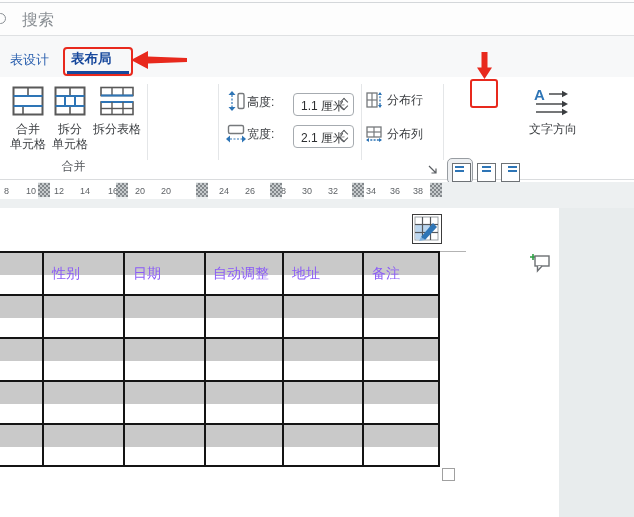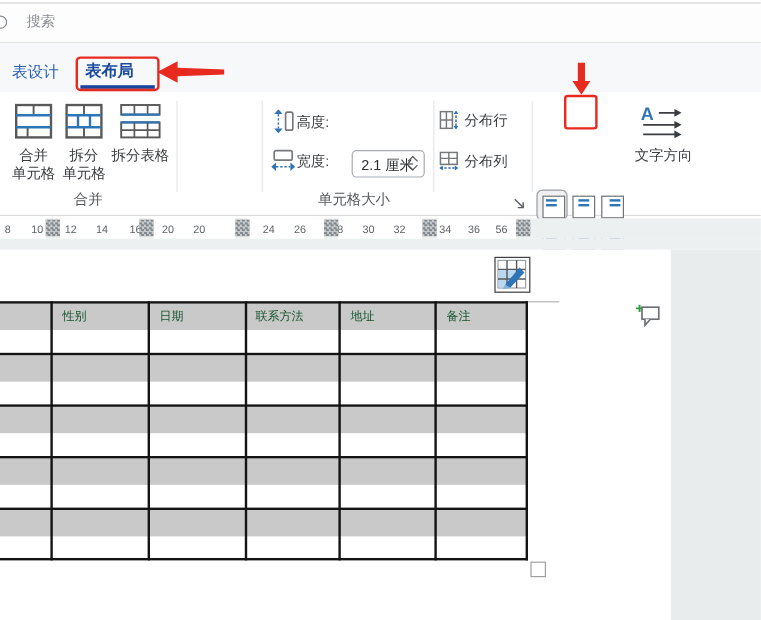--- a/index.html
+++ b/index.html
@@ -7,21 +7,21 @@
     width:634px;height:517px;position:relative;overflow:hidden;
     font-family:"Liberation Sans","DejaVu Sans",sans-serif;
     background:#ffffff;
   }
   .abs{position:absolute;box-sizing:border-box;}
 
   
   .titlebar{left:0;top:0;width:634px;height:36px;background:#fdfdfd;border-bottom:1px solid #dfe1e3;}
   .search-topline{left:0;top:2px;width:634px;height:1px;background:#d4d7da;}
   .search-glass{left:-5px;top:13px;width:11px;height:11px;border:1.5px solid #8a8f94;border-radius:50%;background:transparent;}
-  .search-text{left:22px;top:10px;font-size:12px;color:#8a8f94;}
+  .search-text{left:22px;top:10px;font-size:16px;color:#8a8f94;}
 
   
   .tabbar{left:0;top:36px;width:634px;height:41px;background:#f7f8f9;}
   .tab-design{left:10px;top:15px;font-size:13px;color:#2a5fae;cursor:default;}
   .tab-layout{left:71px;top:14px;font-size:13.5px;font-weight:700;color:#17489c;}
   .tab-underline{left:67px;top:35px;width:62px;height:3px;background:#17489c;}
 
   
   .ribbon{left:0;top:77px;width:634px;height:103px;background:#ffffff;border-bottom:1px solid #dadcde;}
   .vsep{top:7px;width:1px;height:76px;background:#e4e6e8;}
@@ -59,21 +59,21 @@
          background:repeating-conic-gradient(#82878b 0% 25%,#c6cacc 25% 50%);background-size:4px 4px;}
   .below-ruler{left:0;top:199px;width:634px;height:9px;background:#edf0f1;}
 
   
   .doc{left:0;top:208px;width:634px;height:309px;background:#e8eced;}
   .page{left:0;top:208px;width:559px;height:309px;background:#ffffff;}
 
   .tbl-hline{position:absolute;left:0;width:440px;height:2px;background:#141414;z-index:6;}
   .tbl-vline{position:absolute;top:251px;width:2px;height:216px;background:#141414;z-index:6;}
   .tbl-band{position:absolute;left:0;width:440px;height:22px;background:#c9c9c9;z-index:4;}
-  .tbl-head{position:absolute;top:257px;font-size:10px;color:#14532d;z-index:8;white-space:nowrap;}
+  .tbl-head{position:absolute;top:265px;font-size:14px;color:#8b5cf6;z-index:8;white-space:nowrap;}
   .tbl-stub{left:440px;top:251px;width:26px;height:1px;background:#b3b3b3;}
   .resize-handle{left:442px;top:468px;width:13px;height:13px;border:1.5px solid #a0a0a0;background:#fff;z-index:8;}
   .brush-btn{left:412px;top:214px;width:30px;height:30px;border:1.5px solid #3c3c3c;background:#fff;z-index:8;}
 </style>
 </head>
 <body>
 
 <div class="abs titlebar">
   <div class="abs search-topline"></div>
   <div class="abs search-glass"></div>
@@ -137,20 +137,25 @@
   <div class="abs grouplabel" style="left:0;width:147px">合并</div>
 
 
   <svg class="abs" style="left:227px;top:14px" width="18" height="20" viewBox="0 0 18 20">
     <path d="M5,0 L8.5,4 L1.5,4 Z" fill="#2e75b6"></path>
     <path d="M5,20 L8.5,16 L1.5,16 Z" fill="#2e75b6"></path>
     <line x1="5" y1="4" x2="5" y2="16" stroke="#2e75b6" stroke-width="1.2" stroke-dasharray="2 1.5"></line>
     <rect x="11" y="2.5" width="6" height="15" rx="1.5" fill="none" stroke="#76797c" stroke-width="1.4"></rect>
   </svg>
   <span class="abs btn-label" style="left:247px;top:18px">高度:</span>
+  <div class="abs spin-field" style="left:293px;top:16px">
+    <span class="spin-val">1.1 厘米</span>
+    <span class="chev chev-up" style="right:6px;top:5px"></span>
+    <span class="chev chev-dn" style="right:6px;bottom:6px"></span>
+  </div>
 
   <svg class="abs" style="left:226px;top:47px" width="20" height="19" viewBox="0 0 20 19">
     <rect x="2.5" y="1.5" width="15" height="8" rx="1.5" fill="none" stroke="#76797c" stroke-width="1.4"></rect>
     <path d="M0,15 L4,11.5 L4,18.5 Z" fill="#2e75b6"></path>
     <path d="M20,15 L16,11.5 L16,18.5 Z" fill="#2e75b6"></path>
     <line x1="4" y1="15" x2="16" y2="15" stroke="#2e75b6" stroke-width="1.2" stroke-dasharray="2 1.5"></line>
   </svg>
   <span class="abs btn-label" style="left:247px;top:50px">宽度:</span>
   <div class="abs spin-field" style="left:293px;top:48px">
     <span class="spin-val">2.1 厘米</span>
@@ -175,21 +180,20 @@
       <rect x="1" y="1" width="14" height="10" fill="none" stroke="#76797c" stroke-width="1.3"></rect>
       <line x1="8" y1="1" x2="8" y2="11" stroke="#76797c" stroke-width="1.2"></line>
       <line x1="1" y1="6" x2="15" y2="6" stroke="#76797c" stroke-width="1.2"></line>
       <path d="M1,14 L15,14" stroke="#2e75b6" stroke-width="1.3" stroke-dasharray="2 1.3"></path>
       <path d="M0,14 L3,12 L3,16 Z" fill="#2e75b6"></path>
       <path d="M16,14 L13,12 L13,16 Z" fill="#2e75b6"></path>
     </svg>
     <span class="abs btn-label" style="left:21px;top:1px">分布列</span>
   </div>
 
-  <div class="abs grouplabel" style="left:147px;width:296px">单元格大小</div>
   <svg class="abs launcher" viewBox="0 0 12 12">
     <path d="M2,2 L9,9 M9,4.5 L9,9 L4.5,9" stroke="#5a5e62" stroke-width="1.2" fill="none"></path>
   </svg>
 
   <div class="abs al-selected"></div>
   <div class="albtn al-top al-left" style="left:452px;top:86px">
       <span class="bl b1"></span>
       <span class="bl b2"></span>
     </div>
   <div class="albtn al-top al-center" style="left:477px;top:86px">
@@ -255,21 +259,21 @@
   <span class="rnum" style="left:108px">16</span>
   <span class="rnum" style="left:135px">20</span>
   <span class="rnum" style="left:161px">20</span>
   <span class="rnum" style="left:219px">24</span>
   <span class="rnum" style="left:245px">26</span>
   <span class="rnum" style="left:276px">28</span>
   <span class="rnum" style="left:302px">30</span>
   <span class="rnum" style="left:328px">32</span>
   <span class="rnum" style="left:366px">34</span>
   <span class="rnum" style="left:390px">36</span>
-  <span class="rnum" style="left:413px">56</span>
+  <span class="rnum" style="left:413px">38</span>
   <div class="rmark" style="left:38px"></div>
   <div class="rmark" style="left:116px"></div>
   <div class="rmark" style="left:196px"></div>
   <div class="rmark" style="left:270px"></div>
   <div class="rmark" style="left:352px"></div>
   <div class="rmark" style="left:430px"></div>
 </div>
 <div class="abs below-ruler"></div>
 
 <div class="abs doc"></div>
@@ -311,21 +315,21 @@
 <div class="tbl-hline" style="top:465px"></div>
 <div class="tbl-vline" style="left:42px"></div>
 <div class="tbl-vline" style="left:123px"></div>
 <div class="tbl-vline" style="left:204px"></div>
 <div class="tbl-vline" style="left:282px"></div>
 <div class="tbl-vline" style="left:362px"></div>
 <div class="tbl-vline" style="left:438px"></div>
 
 <span class="tbl-head" style="left:52px">性别</span>
 <span class="tbl-head" style="left:133px">日期</span>
-<span class="tbl-head" style="left:213px">联系方法</span>
+<span class="tbl-head" style="left:213px">自动调整</span>
 <span class="tbl-head" style="left:292px">地址</span>
 <span class="tbl-head" style="left:372px">备注</span>
 
 <div class="abs resize-handle"></div>
 
 <div class="abs ann ann-rect-tab"></div>
 <svg class="abs ann" style="left:131px;top:50px" width="56" height="20" viewBox="0 0 56 20">
   <polygon points="0,10 17,1 17,6.5 56,8 56,12 17,13.5 17,19" fill="#e8291d"></polygon>
 </svg>
 <div class="abs ann ann-rect-align"></div>

